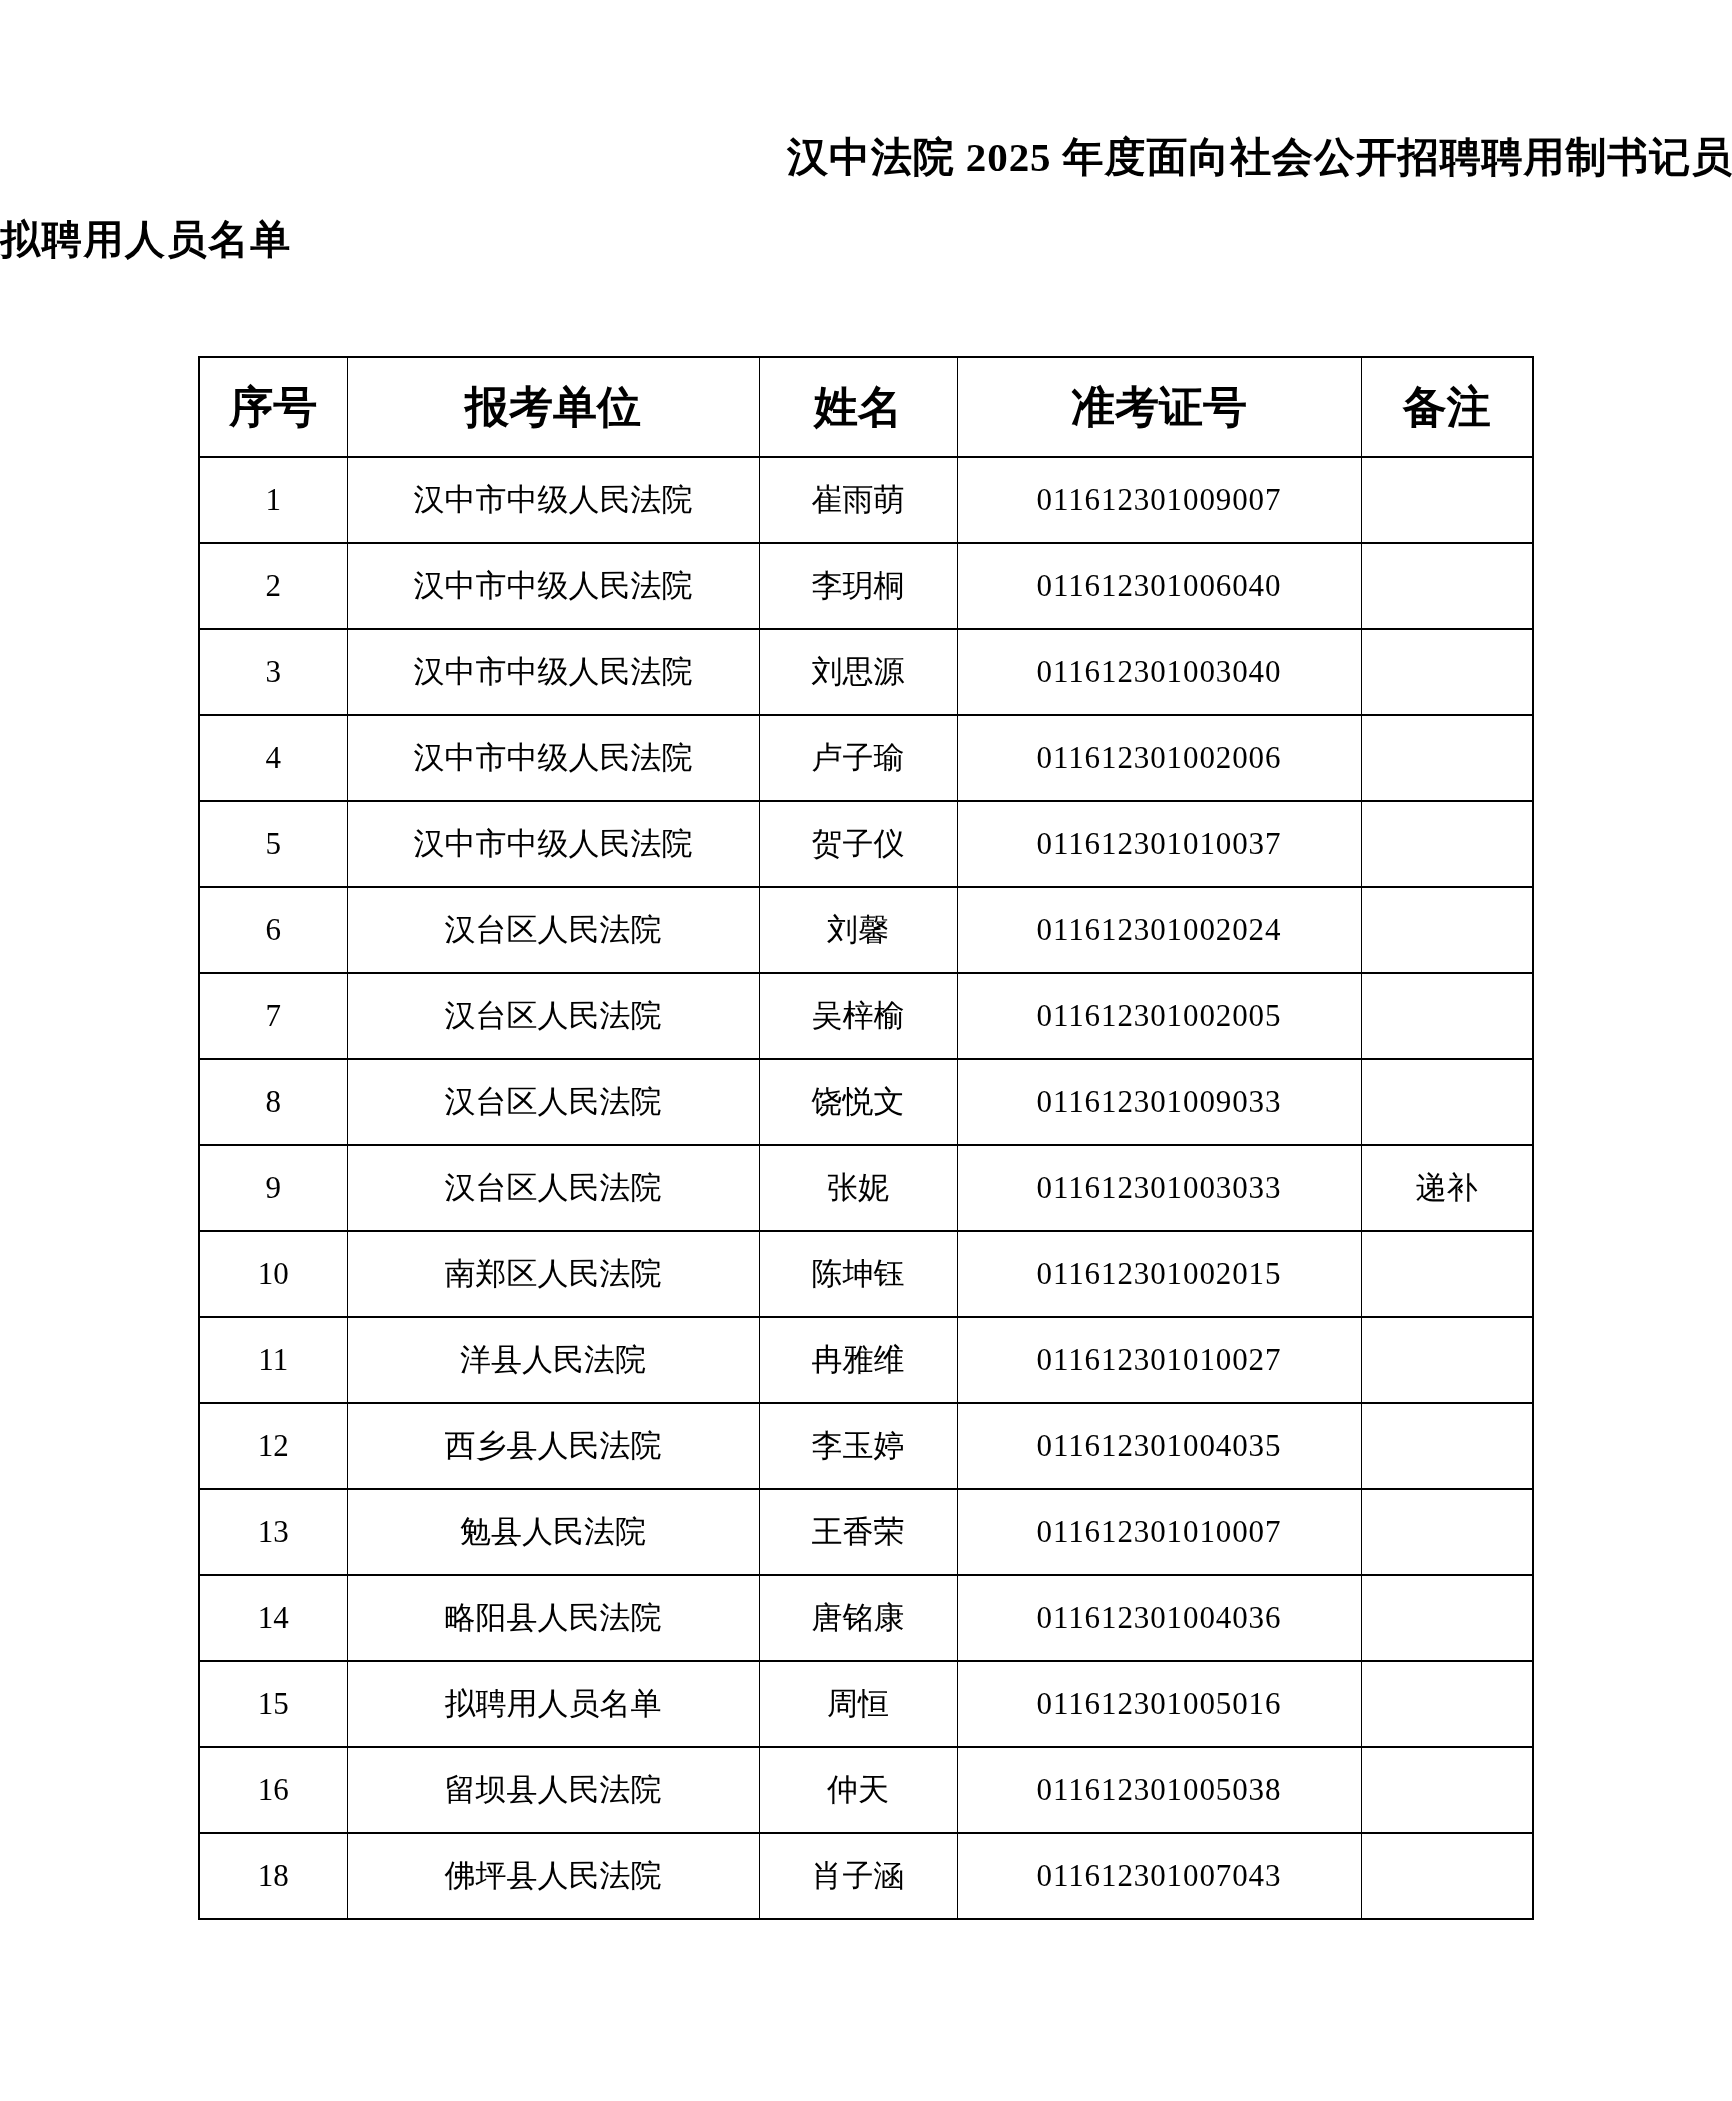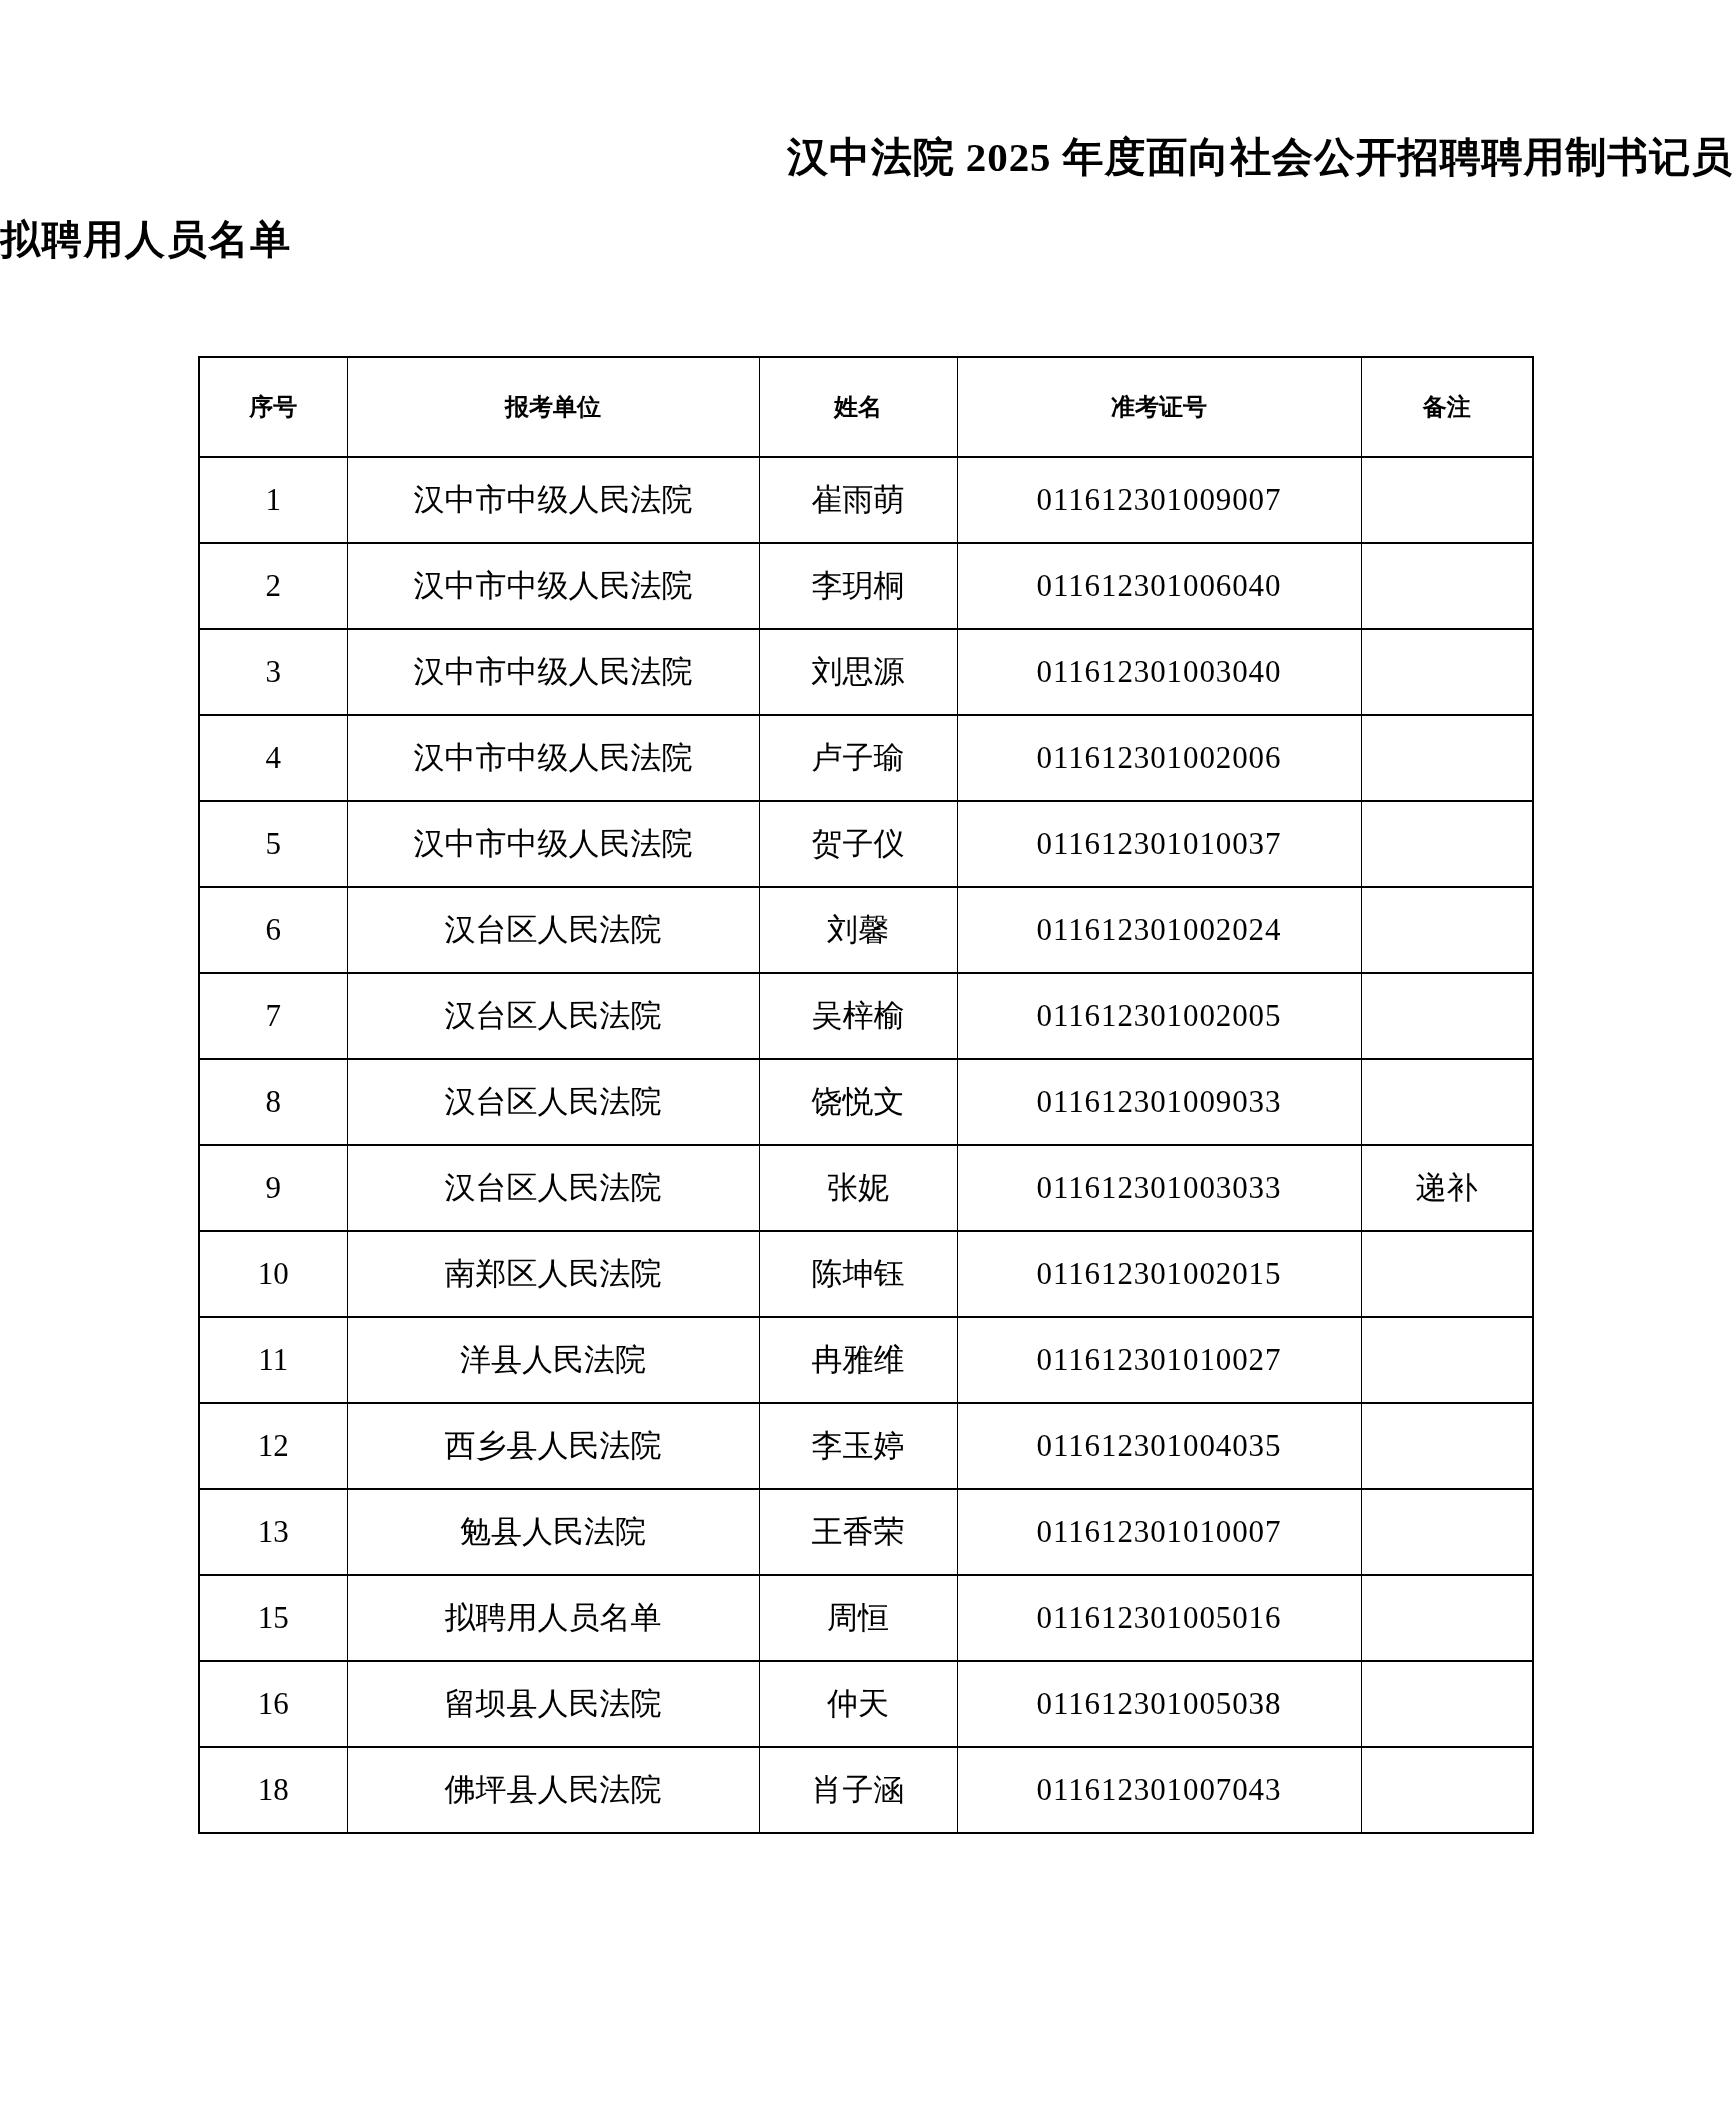--- a/index.html
+++ b/index.html
@@ -46,21 +46,21 @@
     text-align: center;
     vertical-align: middle;
     padding: 0;
     overflow: hidden;
     white-space: nowrap;
   }
   .hire-table thead th {
     height: 98px;
     font-family: Liberation Serif, serif;
     font-weight: 700;
-    font-size: 24px;
+    font-size: 44px;
     margin-top: 12px;
   }
   .hire-table tbody td {
     height: 84px;
     font-size: 31px;
     font-weight: 400;
   }
   .col-ticket-cell {
     letter-spacing: 0.9px;
   }
@@ -175,20 +175,27 @@
     <td></td>
   </tr>
       <tr>
     <td>13</td>
     <td>勉县人民法院</td>
     <td>王香荣</td>
     <td class="col-ticket-cell">011612301010007</td>
     <td></td>
   </tr>
       <tr>
+    <td>14</td>
+    <td>略阳县人民法院</td>
+    <td>唐铭康</td>
+    <td class="col-ticket-cell">011612301004036</td>
+    <td></td>
+  </tr>
+      <tr>
     <td>15</td>
     <td>拟聘用人员名单</td>
     <td>周恒</td>
     <td class="col-ticket-cell">011612301005016</td>
     <td></td>
   </tr>
       <tr>
     <td>16</td>
     <td>留坝县人民法院</td>
     <td>仲天</td>

